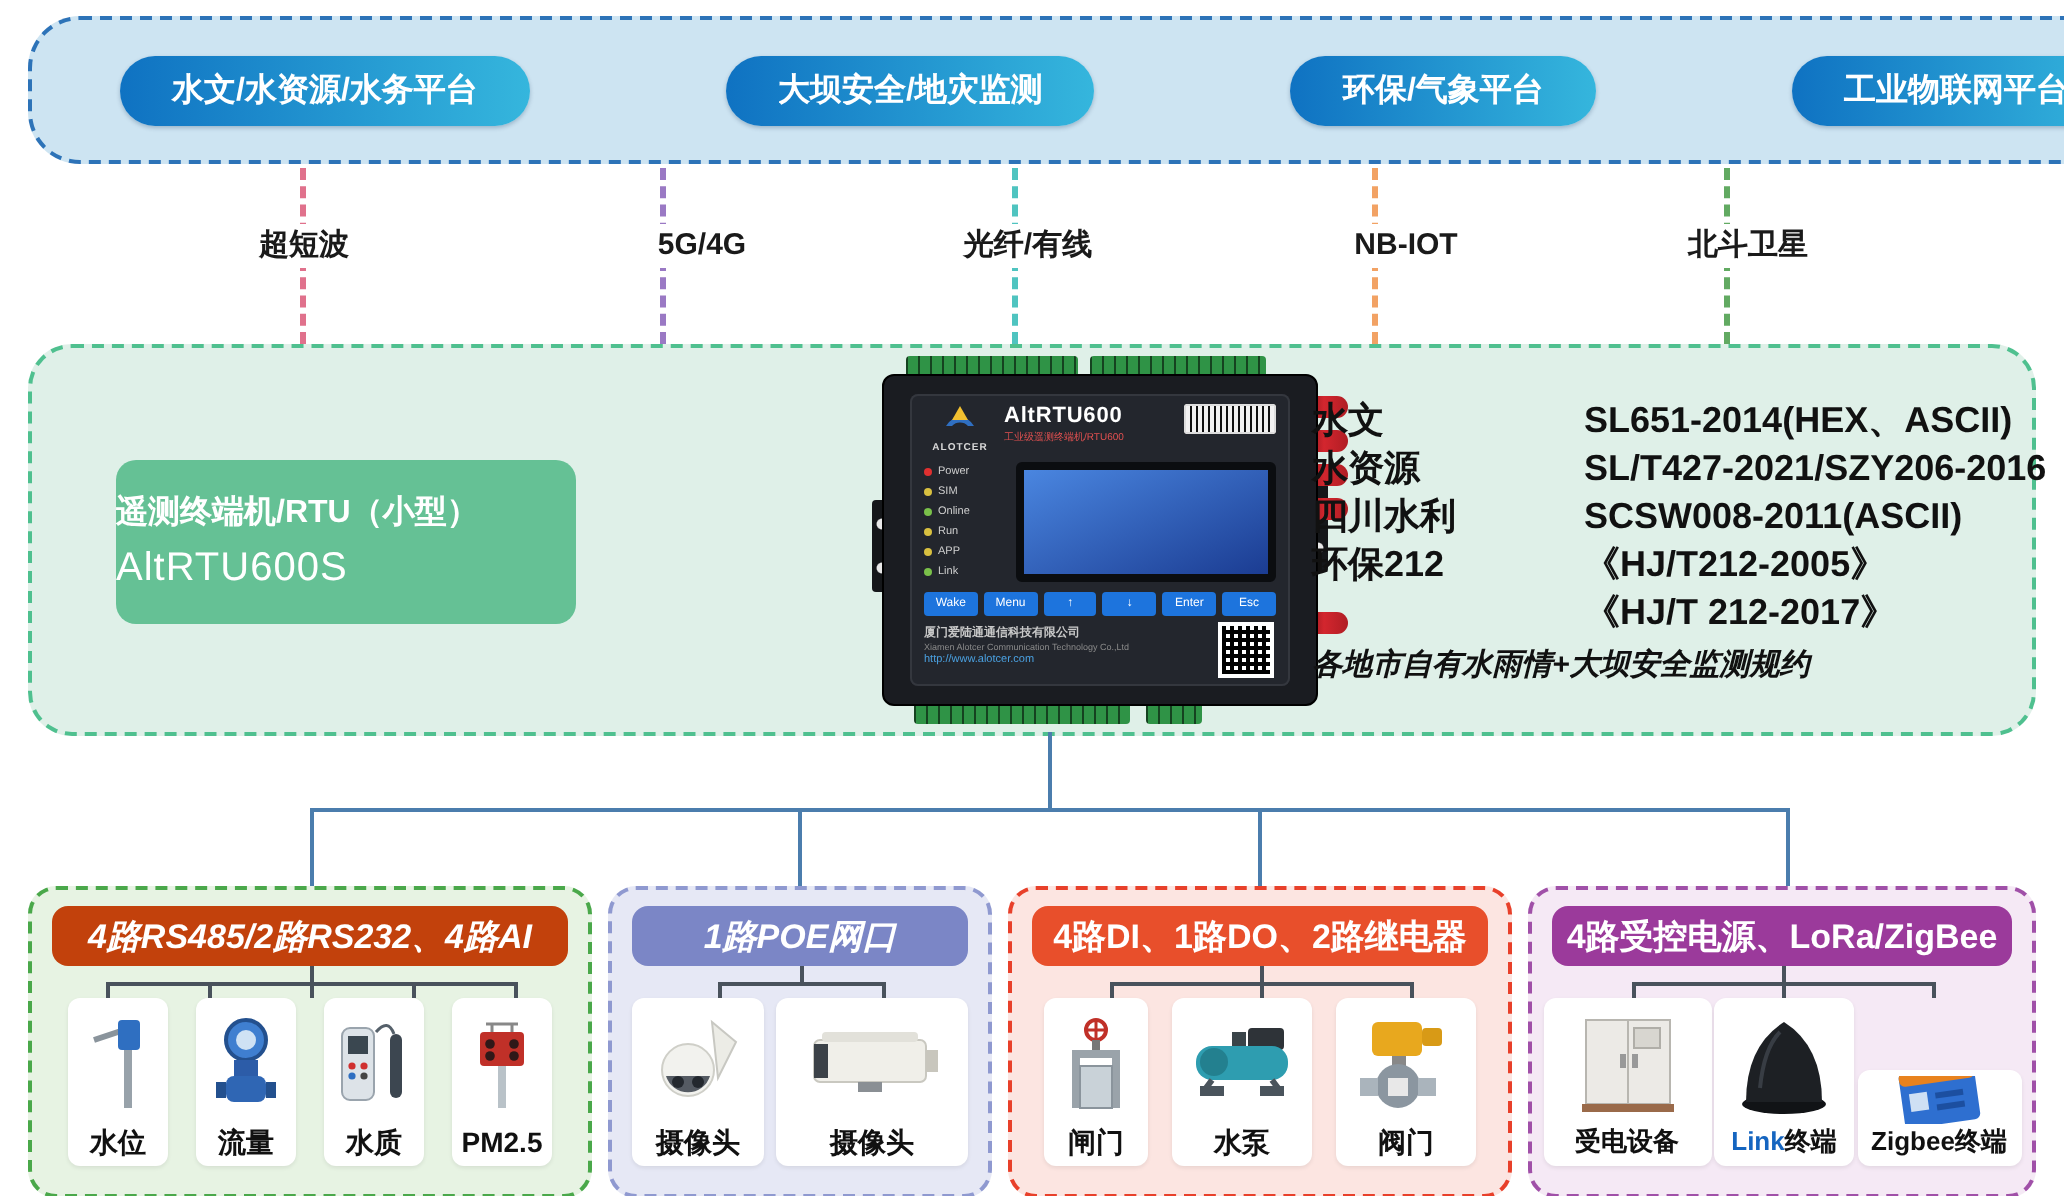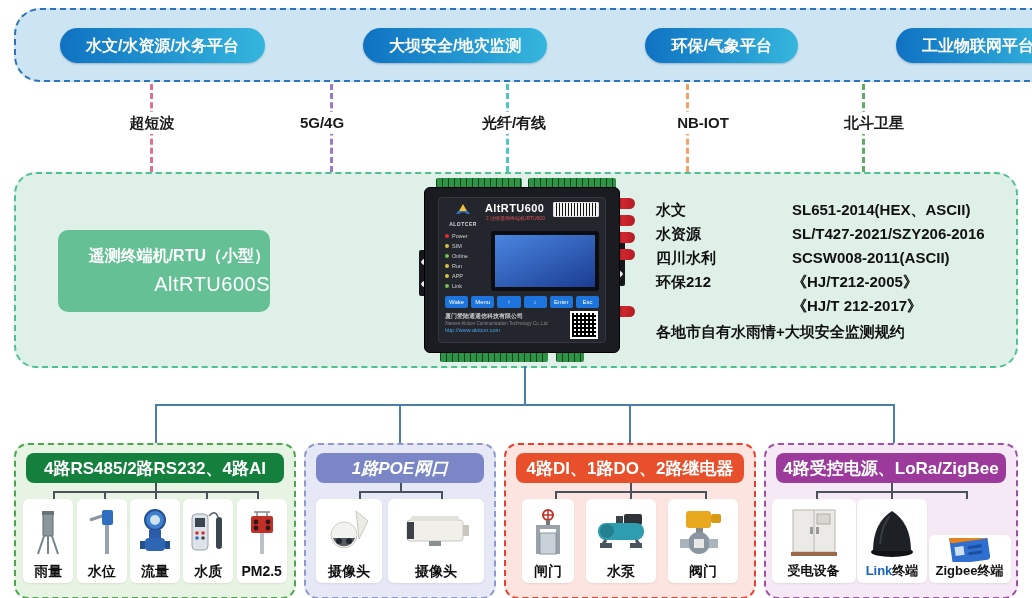--- a/index.html
+++ b/index.html
@@ -20,32 +20,32 @@
   .llink.c1{border-left:3px dashed #9a79c4;left:330px;}
   .llink.c2{border-left:3px dashed #4fc4c0;left:506px;}
   .llink.c3{border-left:3px dashed #f2a264;left:686px;}
   .llink.c4{border-left:3px dashed #62aa62;left:862px;}
   .llabel{position:absolute;top:112px;height:22px;line-height:22px;transform:translateX(-50%);
     background:#fff;padding:0 9px;font-size:15px;font-weight:bold;color:#1a1a1a;white-space:nowrap;}
 
   
   .middle{position:absolute;left:14px;top:172px;width:1000px;height:192px;
     background:#dff0e8;border:2px dashed #4fc08f;border-radius:22px;}
-  .rtu-label{position:absolute;left:42px;top:56px;width:212px;height:82px;border-radius:10px;
-    background:#65c195;color:#fff;text-align:right;}
+  .rtu-label{position:absolute;left:42px;top:56px;width:230px;height:82px;border-radius:10px;
+    background:#65c195;color:#fff;text-align:left;}
   .rtu-label .l1{font-size:16px;font-weight:bold;margin-top:16px;}
   .rtu-label .l2{font-size:20px;margin-top:6px;letter-spacing:.5px;}
 
   .protocols{position:absolute;left:640px;top:24px;width:356px;color:#111;}
-  .prow{height:24px;line-height:24px;font-size:15px;font-weight:bold;white-space:nowrap;}
+  .prow{height:24px;line-height:24px;font-size:18px;font-weight:bold;white-space:nowrap;}
   .pname{display:inline-block;width:136px;}
-  .pnote{margin-top:5px;font-size:15px;font-weight:bold;white-space:nowrap;}
-
-  
-  .device{position:absolute;left:408px;top:4px;width:196px;height:184px;}
+  .pnote{margin-top:5px;font-size:15px;font-weight:bold;white-space:nowrap;font-style:italic;}
+
+  
+  .device{position:absolute;left:425px;top:4px;width:218px;height:184px;}
   .term{position:absolute;height:13px;background:#2f9346;
     background-image:repeating-linear-gradient(90deg,rgba(0,0,0,.55) 0 1px,transparent 1px 6px);border-radius:2px;}
   .t1{top:0;left:12px;width:86px;} .t2{top:0;left:104px;width:88px;}
   .b1{bottom:0;left:16px;width:108px;} .b2{bottom:0;left:132px;width:28px;}
   .bracket{position:absolute;width:10px;height:46px;background:#15171a;border-radius:2px;
     background-image:radial-gradient(circle 3px at 5px 12px,#e8e8e8 2.4px,transparent 3px),
                      radial-gradient(circle 3px at 5px 34px,#e8e8e8 2.4px,transparent 3px);}
   .brl{left:-5px;top:72px;} .brr{right:-5px;top:62px;}
   .ant{position:absolute;right:-15px;width:20px;height:11px;background:linear-gradient(90deg,#8f161c,#d3262e 40%,#b01d24);
     border-radius:2px 6px 6px 2px;}
@@ -86,21 +86,21 @@
   .v1{left:155px;} .v2{left:399px;} .v3{left:629px;} .v4{left:893px;}
 
   
   .group{position:absolute;top:443px;height:144px;border-radius:14px;padding-top:8px;box-sizing:content-box;}
   .g1{left:14px;width:278px;background:#e7f3e3;border:2px dashed #4aa84a;}
   .g2{left:304px;width:188px;background:#e6e8f5;border:2px dashed #8f99d0;}
   .g3{left:504px;width:248px;background:#fce5e1;border:2px dashed #e8402a;}
   .g4{left:764px;width:250px;background:#f5e9f5;border:2px dashed #a050a8;}
   .ghead{margin:0 10px;height:30px;border-radius:8px;color:#fff;font-weight:bold;font-size:17px;
     display:flex;align-items:center;justify-content:center;white-space:nowrap;}
-  .g1 .ghead{background:#15803d;} .g2 .ghead{background:#7b86c6;font-style:italic;}
+  .g1 .ghead{background:#c2410c;font-style:italic;} .g2 .ghead{background:#7b86c6;font-style:italic;}
   .g3 .ghead{background:#e84f2b;} .g4 .ghead{background:#9b3a9b;}
   .tree{position:relative;height:16px;margin:0 12px;}
   .tree i{position:absolute;display:block;}
   .td{top:0;height:8px;width:0;border-left:2px solid #49525c;}
   .tc{left:50%;}
   .ts{top:8px;height:8px;width:0;border-left:2px solid #49525c;}
   .th{top:8px;height:0;border-top:2px solid #49525c;}
   .cards{display:flex;justify-content:space-evenly;align-items:stretch;height:84px;padding:0 4px;}
   .card{background:#fff;border-radius:6px;display:flex;flex-direction:column;align-items:center;
     justify-content:flex-end;padding:3px 2px;box-shadow:0 1px 2px rgba(0,0,0,.08);}
@@ -124,21 +124,21 @@
     <div class="pill">环保/气象平台</div>
     <div class="pill">工业物联网平台</div>
   </div>
 
   <div class="llink c0"></div>
   <div class="llink c1"></div>
   <div class="llink c2"></div>
   <div class="llink c3"></div>
   <div class="llink c4"></div>
   <div class="llabel" style="left:152px">超短波</div>
-  <div class="llabel" style="left:322px">5G/4G</div>
+  <div class="llabel" style="left:351px">5G/4G</div>
   <div class="llabel" style="left:514px">光纤/有线</div>
   <div class="llabel" style="left:703px">NB-IOT</div>
   <div class="llabel" style="left:874px">北斗卫星</div>
 
   <div class="middle">
     <div class="rtu-label">
       <div class="l1">遥测终端机/RTU（小型）</div>
       <div class="l2">AltRTU600S</div>
     </div>
 
@@ -242,30 +242,20 @@
       <i class="ts" style="left:10%"></i>
         <i class="ts" style="left:30%"></i>
         <i class="ts" style="left:50%"></i>
         <i class="ts" style="left:70%"></i>
         <i class="ts" style="left:90%"></i>
     </div>
     <div class="cards">
       <div class="card">
         <div class="icon">
           <svg width="34" height="48" viewBox="0 0 34 48">
-            <rect x="11" y="3" width="12" height="4" fill="#6a747b"></rect>
-            <rect x="12" y="6" width="10" height="22" rx="1" fill="#8d979e" stroke="#5c666d"></rect>
-            <path d="M13 28 L7 46 M21 28 L27 46 M17 28 L17 46" stroke="#7a848b" stroke-width="2" fill="none"></path>
-          </svg>
-        </div>
-        <div class="clabel">雨量</div>
-      </div>
-      <div class="card">
-        <div class="icon">
-          <svg width="34" height="48" viewBox="0 0 34 48">
             <path d="M5 12 L20 7" stroke="#8a949c" stroke-width="3"></path>
             <rect x="17" y="2" width="11" height="15" rx="2" fill="#2f6fc1"></rect>
             <rect x="20" y="17" width="4" height="29" fill="#98a2aa"></rect>
           </svg>
         </div>
         <div class="clabel">水位</div>
       </div>
       <div class="card">
         <div class="icon">
           <svg width="38" height="48" viewBox="0 0 38 48">

